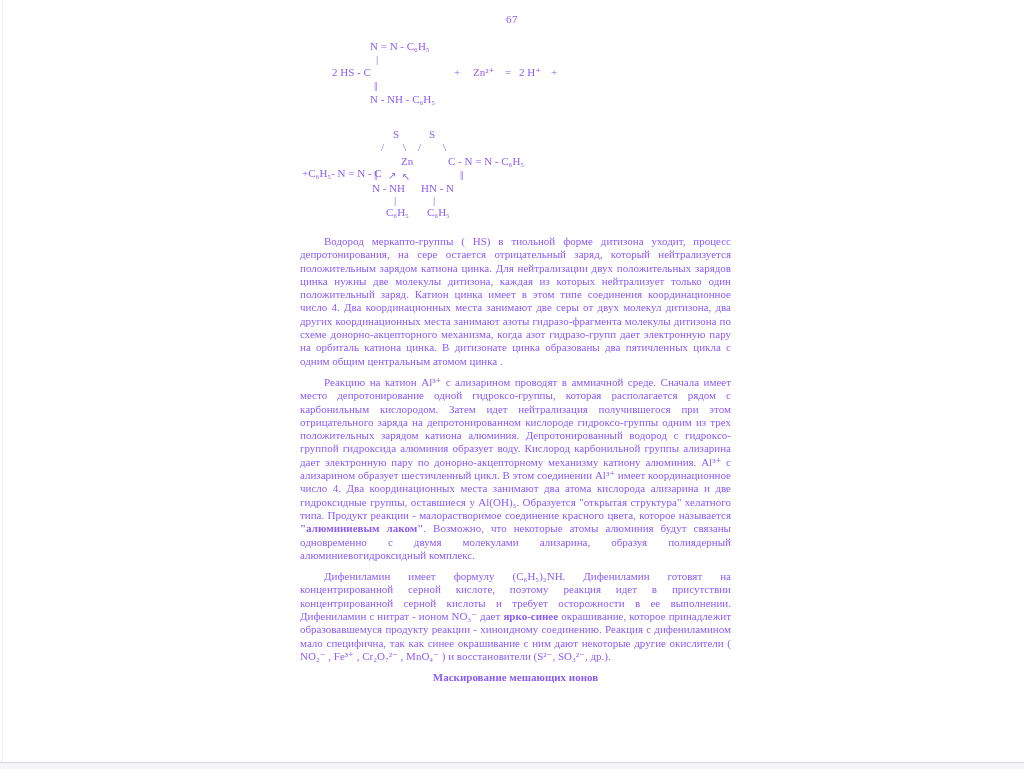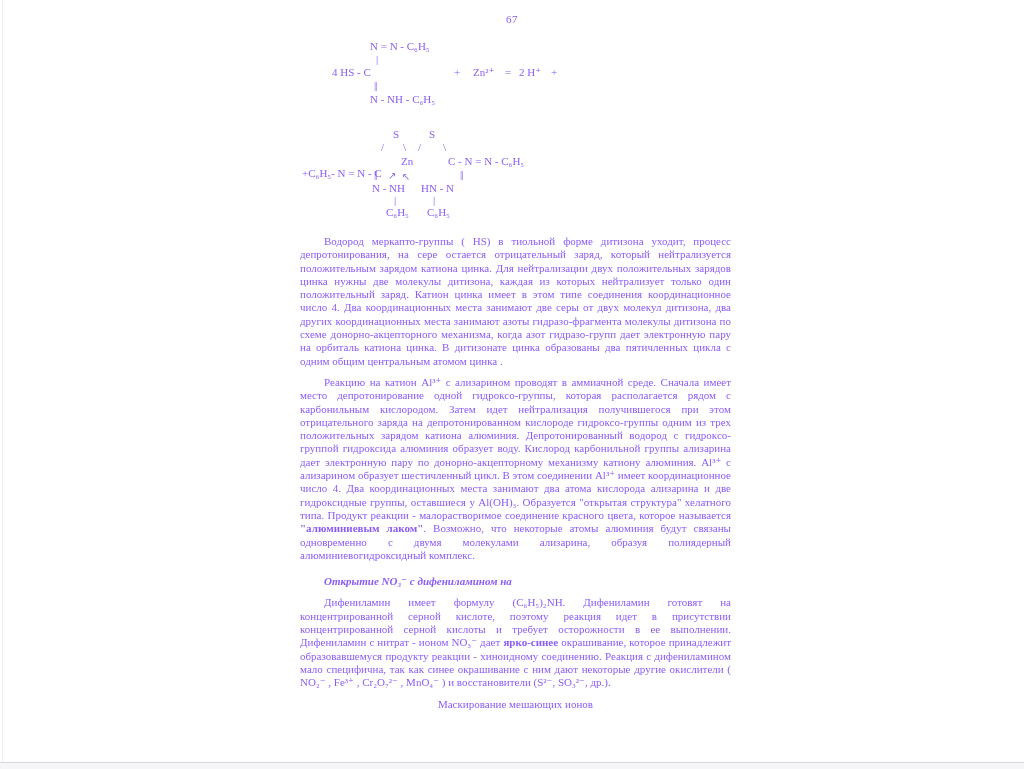--- a/index.html
+++ b/index.html
@@ -17,34 +17,34 @@
   .arrow{font-family:"DejaVu Sans",sans-serif;font-size:10px;}
   .dbl{letter-spacing:-1px;}
   .textcol{
     position:absolute;left:292px;top:227px;width:447px;
     font-size:11px;line-height:13.3px;text-align:justify;
   }
   .textcol p{margin:8px;text-indent:24px;}
   .heading{font-weight:bold;font-style:italic;}
   .gap-above{margin-top:13px !important;}
   .b{font-weight:bold;}
-  .footer-h{text-align:center;text-indent:0 !important;font-weight:normal;}
+  .footer-h{text-align:center;text-indent:0 !important;font-weight:bold;}
 </style>
 </head>
 <body>
 
 <div class="slide">
   <div class="edge-left"></div>
 
   <div class="page-number">67</div>
 
   <div class="scheme scheme1">
     <span style="left:38px;top:0;">N = N - C₆H₅</span>
     <span style="left:44px;top:13px;">|</span>
-    <span style="left:0;top:26px;">4 HS - C</span>
+    <span style="left:0;top:26px;">2 HS - C</span>
     <span style="left:122px;top:26px;">+</span>
     <span style="left:141px;top:26px;">Zn²⁺</span>
     <span style="left:173px;top:26px;">=</span>
     <span style="left:187px;top:26px;">2 H⁺</span>
     <span style="left:219px;top:26px;">+</span>
     <span class="dbl" style="left:42px;top:39px;">||</span>
     <span style="left:38px;top:53px;">N - NH - C₆H₅</span>
   </div>
 
   <div class="scheme scheme2">
@@ -68,21 +68,20 @@
     <span style="left:96px;top:78px;">C₆H₅</span>
     <span style="left:137px;top:78px;">C₆H₅</span>
   </div>
 
   <div class="textcol">
     <p><span>Водород  меркапто-группы ( HS) в тиольной форме дитизона  уходит, процесс депротонирования, на сере остается отрицательный заряд, который нейтрализуется положительным зарядом катиона цинка. Для нейтрализации двух положительных зарядов цинка нужны две молекулы дитизона, каждая из которых нейтрализует только один положительный заряд. Катион цинка имеет в этом типе соединения координационное число 4. Два координационных места занимают две серы от двух молекул дитизона, два других координационных места занимают азоты гидразо-фрагмента молекулы дитизона по схеме донорно-акцепторного механизма, когда азот гидразо-групп дает электронную  пару на орбиталь катиона цинка. В дитизонате цинка образованы два пятичленных цикла с одним общим центральным атомом цинка .</span></p>
 
 
     <p><span>Реакцию на катион Al³⁺  с ализарином проводят в аммиачной среде. Сначала имеет место депротонирование одной гидроксо-группы, которая располагается рядом с карбонильным кислородом. Затем идет нейтрализация  получившегося при этом отрицательного заряда на депротонированном кислороде гидроксо-группы  одним из трех положительных зарядом катиона алюминия. Депротонированный водород с гидроксо-группой гидроксида алюминия образует воду. Кислород карбонильной группы  ализарина дает электронную пару по донорно-акцепторному механизму катиону алюминия.  Al³⁺  с ализарином образует шестичленный  цикл. В этом соединении Al³⁺  имеет координационное число  4. Два координационных места  занимают два атома кислорода ализарина и две гидроксидные группы, оставшиеся у  Al(OH)₃. Образуется "открытая структура" хелатного типа.  Продукт реакции - малорастворимое соединение красного цвета, которое называется </span><span class="b">"алюминиевым лаком"</span><span>.  Возможно, что некоторые атомы алюминия будут связаны одновременно с двумя молекулами ализарина, образуя полиядерный алюминиевогидроксидный комплекс.</span></p>
 
-    <p class="heading gap-above"><span>Открытие  NO₃⁻ с дифениламином на</span></p>
 
     <p><span>Дифениламин имеет формулу (C₆H₅)₂NH. Дифениламин готовят на концентрированной серной кислоте, поэтому реакция идет в присутствии концентрированной серной кислоты и требует осторожности в ее выполнении. Дифениламин с нитрат - ионом  NO₃⁻  дает </span><span class="b">ярко-синее</span><span> окрашивание, которое принадлежит образовавшемуся продукту реакции - хиноидному соединению.  Реакция с дифениламином мало специфична, так как синее окрашивание с ним дают  некоторые другие окислители ( NO₂⁻ , Fe³⁺ , Cr₂O₇²⁻ , MnO₄⁻ )  и восстановители (S²⁻, SO₃²⁻, др.).</span></p>
 
     <p class="footer-h"><span>Маскирование мешающих ионов</span></p>
   </div>
 
   <div class="bottom-strip"></div>
 </div>
 
 </body></html>

